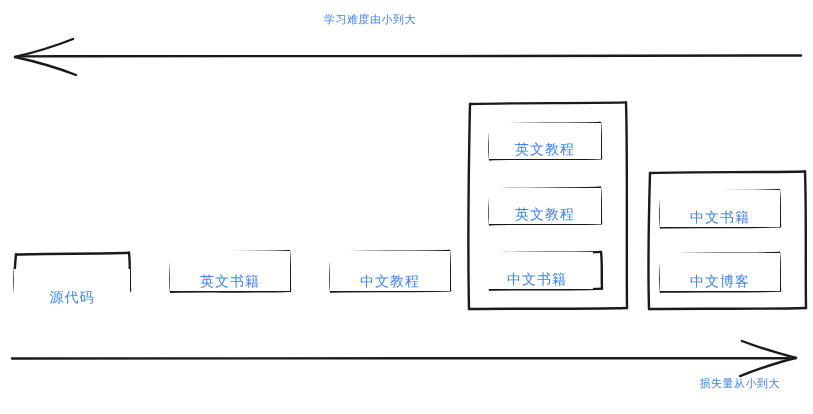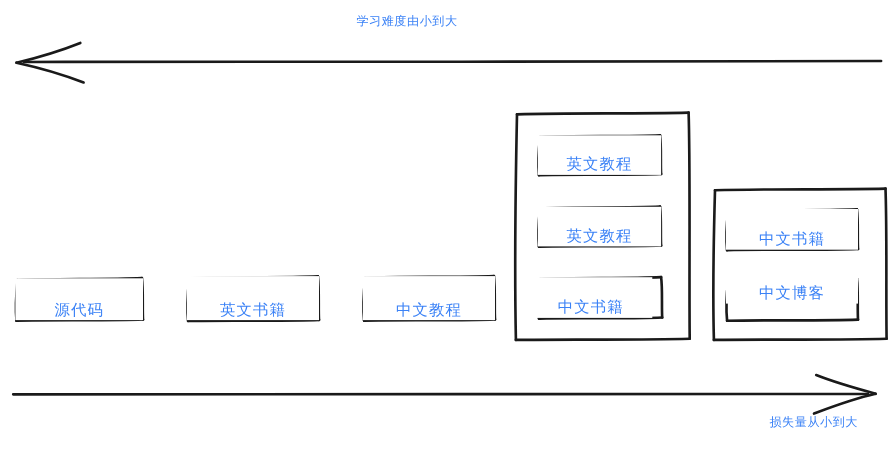--- a/index.html
+++ b/index.html
@@ -148,36 +148,36 @@
       <path d="M780,290.6 C742,291.9 694,290.7 661,291.6"></path>
       <path d="M661,291.6 C659.8,280 660.9,264 662,254.6"></path>
     </g>
   </g>
 </svg>
 
 <div class="axis-label" id="top-label">学习难度由小到大</div>
 
 <div class="axis-label" id="bottom-label">损失量从小到大</div>
 
-<div class="node" id="n0" style="left: 14px; top: 253px; width: 116px; height: 38px;">
+<div class="node" id="n0" style="left: 14px; top: 269px; width: 116px; height: 38px;">
   <span>源代码</span>
 </div>
 <div class="node" id="n1" style="left: 170px; top: 251px; width: 120px; height: 40px;">
   <span>英文书籍</span>
 </div>
 <div class="node" id="n2" style="left: 330px; top: 251px; width: 120px; height: 40px;">
   <span>中文教程</span>
 </div>
 <div class="node" id="n3" style="left: 489px; top: 123px; width: 112px; height: 36px;">
   <span>英文教程</span>
 </div>
 <div class="node" id="n4" style="left: 489px; top: 188px; width: 112px; height: 36px;">
   <span>英文教程</span>
 </div>
 <div class="node" id="n5" style="left: 481px; top: 252px; width: 112px; height: 37px;">
   <span>中文书籍</span>
 </div>
 <div class="node" id="n6" style="left: 660px; top: 190px; width: 120px; height: 37px;">
   <span>中文书籍</span>
 </div>
-<div class="node" id="n7" style="left: 660px; top: 238px; width: 120px; height: 38px;">
+<div class="node" id="n7" style="left: 660px; top: 253px; width: 120px; height: 38px;">
   <span>中文博客</span>
 </div>
 
 </body></html>

